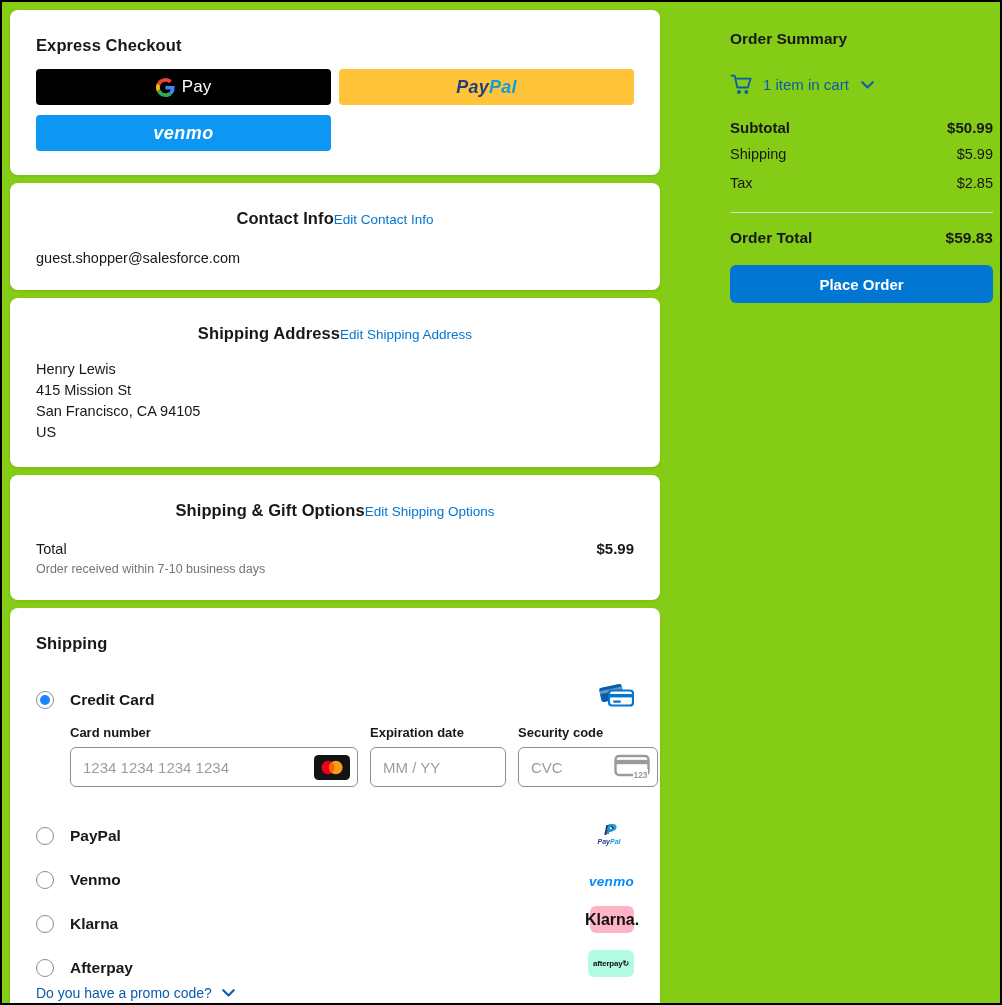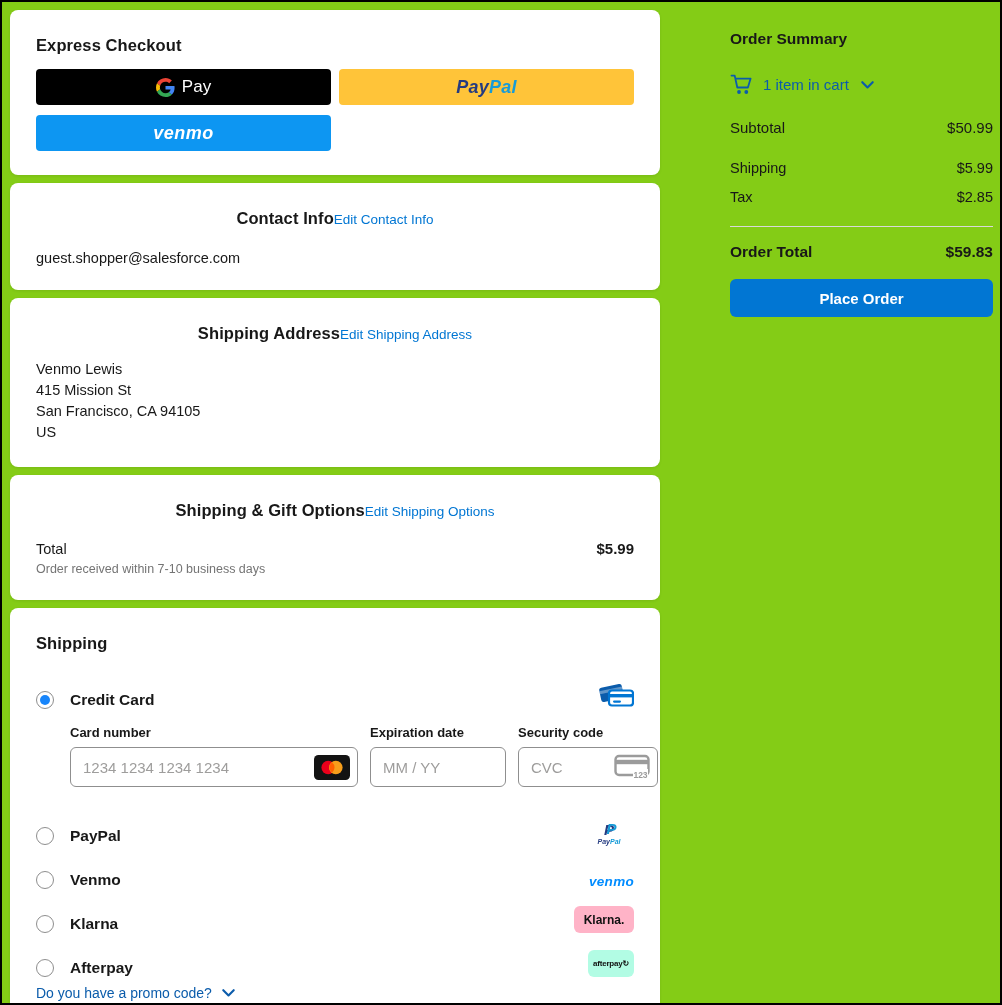--- a/index.html
+++ b/index.html
@@ -57,32 +57,32 @@
   .f-cardnum { width:288px; } .f-exp { width:136px; } .f-cvc { width:140px; }
   .in-icon { position:absolute; right:8px; display:flex; align-items:center; pointer-events:none; }
 
   .logo-cell { display:flex; align-items:center; justify-content:flex-end; min-width:50px; }
   .pp-mark { display:flex; flex-direction:column; align-items:center; line-height:1; }
   .pp-mark .pp-p { font-weight:700; font-style:italic; font-size:15px; position:relative; color:#253b80; }
   .pp-mark .pp-p i { position:absolute; left:2.5px; top:-1.5px; color:#179bd7; font-style:italic; }
   .pp-mark .pp-word { font-size:7px; font-weight:700; font-style:italic; margin-top:1px; }
   .venmo-word { color:#008cff; font-weight:700; font-style:italic; font-size:13.5px; letter-spacing:.3px; }
   .badge { border-radius:6px; display:flex; align-items:center; justify-content:center; }
-  .badge-klarna { background:#ffb3c7; width:60px; height:27px; font-size:12px; font-weight:700; color:#111; }
+  .badge-klarna { background:#ffb3c7; width:44px; height:27px; font-size:16px; font-weight:700; color:#111; }
   .badge-afterpay { background:#b2fce4; width:46px; height:27px; font-size:8px; font-weight:700; color:#111; letter-spacing:-.2px; }
   .promo-link { margin-top:8px; display:flex; align-items:center; gap:10px; font-size:14px; color:#0b5cab; cursor:pointer; }
 
   
   .right-col { flex:1; padding:28px 7px 0 70px; }
   .os-title { font-size:15.5px; font-weight:700; }
   .cart-row { margin-top:26px; display:flex; align-items:center; gap:10px; cursor:pointer; }
   .cart-label { font-size:15px; color:#0b5cab; }
   .os-rows { margin-top:24px; }
   .money-row { display:flex; justify-content:space-between; align-items:baseline; margin-bottom:13px; font-size:14.5px; }
-  .money-row.bold { font-size:15px; font-weight:400; margin-bottom:24px;align-items:center; }
+  .money-row.bold { font-size:15px; font-weight:700; margin-bottom:10px;align-items:center; }
   .os-divider { border:none; border-top:1px solid #d9d9d9; margin:21px 0 0 0; }
   .total-row { display:flex; justify-content:space-between; align-items:baseline; margin-top:16px; font-size:15.5px; font-weight:700; }
   .place-order { margin-top:18px; width:100%; height:38px; background:#0176d3; color:#fff; border:none;
                  border-radius:6px; font-size:15px; font-weight:700; cursor:pointer; font-family:"Liberation Sans",sans-serif; }
 </style>
 </head>
 <body>
 
 <div class="page">
 
@@ -117,21 +117,21 @@
       </div>
       <div class="contact-email">guest.shopper@salesforce.com</div>
     </section>
 
     <section class="card">
       <div class="card-head">
         <h2 class="card-title">Shipping Address</h2>
         <a class="edit-link">Edit Shipping Address</a>
       </div>
       <div class="addr-lines">
-        <div>Venmo Lewis</div>
+        <div>Henry Lewis</div>
         <div>415 Mission St</div>
         <div>San Francisco, CA 94105</div>
         <div>US</div>
       </div>
     </section>
 
     <section class="card">
       <div class="card-head">
         <h2 class="card-title">Shipping &amp; Gift Options</h2>
         <a class="edit-link">Edit Shipping Options</a>

